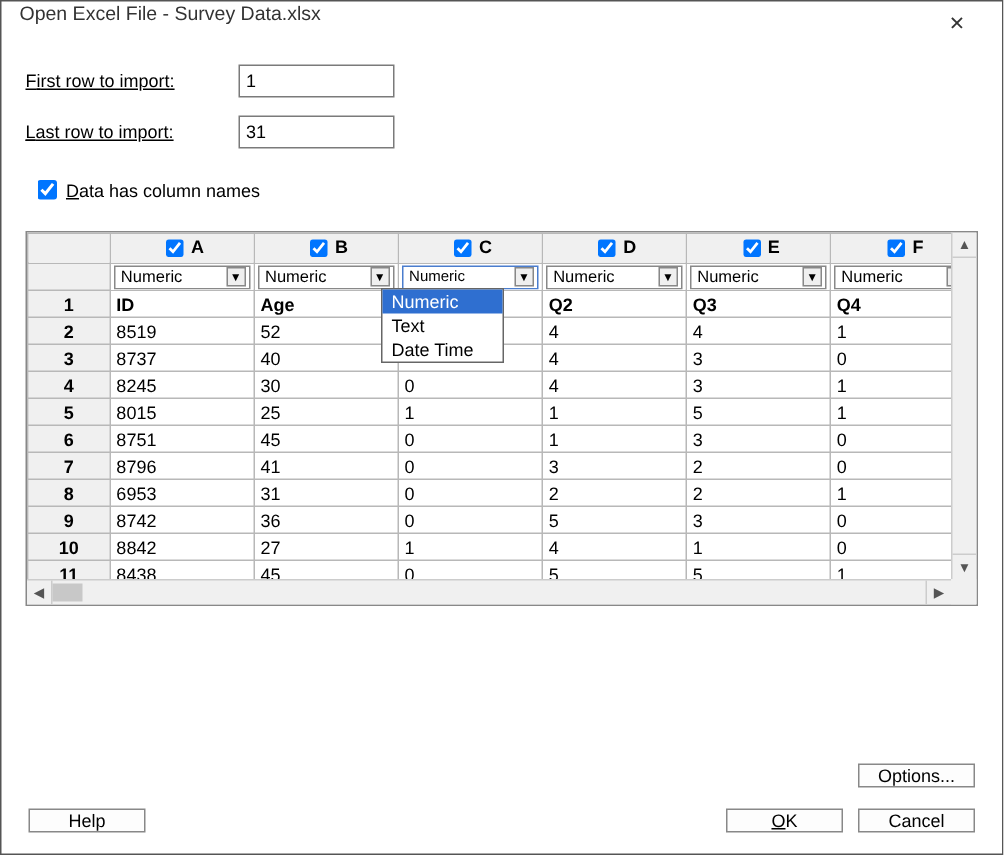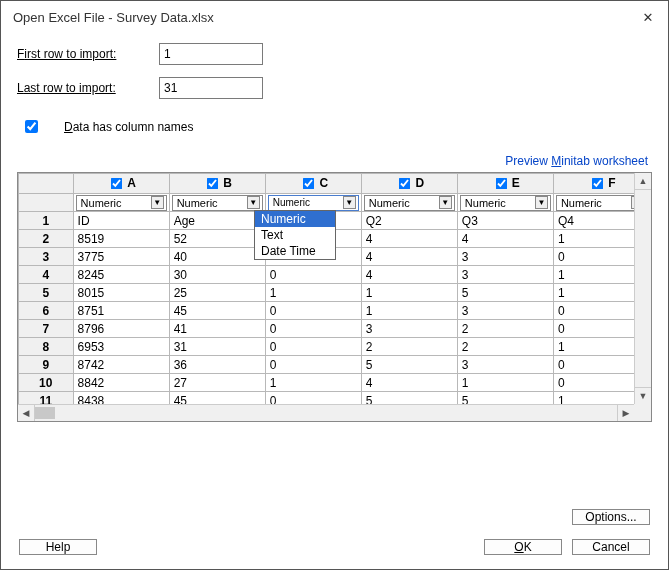--- a/index.html
+++ b/index.html
@@ -16,22 +16,22 @@
     border: 1px solid #555;
     background: #fff;
     position: relative;
     display: flex;
     flex-direction: column;
     box-shadow: -2px 0 3px rgba(0,0,0,0.15);
   }
   .titlebar {
     height: 32px;
     display: flex;
-    align-items: center;
-    padding: 0 0 0 12px;
+    align-items: flex-start;
+    padding: 0 10px 0 12px;
     font-size: 13px;
     color: #333;
   }
   .titlebar .title { flex: 1; }
   .close-btn {
     width: 40px;
     height: 28px;
     display: flex;
     align-items: center;
     justify-content: center;
@@ -49,21 +49,21 @@
   .row { display: flex; align-items: center; margin-bottom: 12px; }
   .row label { width: 142px; text-align: left; padding-right: 8px; text-decoration: underline; }
   .underline { text-decoration: underline; }
   input[type="text"].num {
     width: 104px;
     height: 22px;
     border: 1px solid #7a7a7a;
     padding: 1px 4px;
     font: inherit;
   }
-  .chk-row { display: flex; align-items: center; margin: 6px 0 18px 4px; gap: 20px; }
+  .chk-row { display: flex; align-items: center; margin: 6px 0 18px 4px; }
   .chk-row input { margin-right: 6px; }
   .link-row { text-align: right; margin-bottom: 4px; padding-right: 4px; }
   .link { color: #0645c8; cursor: pointer; }
 
   .grid-wrap {
     border: 1px solid #888;
     height: 250px;
     position: relative;
     background: #fff;
     overflow: hidden;
@@ -109,21 +109,21 @@
   .drop-arrow {
     width: 13px; height: 13px;
     background: #efefef;
     border: 1px solid #888;
     display: flex; align-items: center; justify-content: center;
     font-size: 8px;
     line-height: 1;
   }
   .chkcol { margin-right: 4px; transform: scale(0.9); vertical-align: middle; }
   .datarow td:not(.rowhdr) { background: #fff; }
-  .headerrow td:not(.rowhdr) { font-weight: normal; }
+  .headerrow td:not(.rowhdr) { font-weight: bold; }
 
   .vscroll {
     position: absolute; right: 0; top: 0; bottom: 17px; width: 17px;
     background: #f0f0f0; border-left: 1px solid #ccc;
   }
   .vscroll .up, .vscroll .down {
     height: 17px; display:flex; align-items:center; justify-content:center;
     font-size:9px; color:#555;
   }
   .vscroll .up { border-bottom:1px solid #ccc; }
@@ -200,25 +200,20 @@
       <input type="text" class="num" value="31" style="">
     </div>
 
     <div class="chk-row">
       <input type="checkbox" checked="" style="">
       <span>
         <span></span><span class="underline">D</span><span>ata has column names</span>
       </span>
     </div>
 
-    <div class="link-row">
-      <span class="link">
-        <span>Preview </span><span class="underline">M</span><span>initab worksheet</span>
-      </span>
-    </div>
 
     <div class="grid-wrap">
       <div class="grid-inner">
         <table class="grid" id="grid">
             <colgroup>
               <col style="width:50px">
               <col style="width:88px">
               <col style="width:88px">
               <col style="width:88px">
               <col style="width:88px">
@@ -287,21 +282,21 @@
                 <td class="rowhdr">2</td>
                 <td>8519</td>
                 <td>52</td>
                 <td></td>
                 <td>4</td>
                 <td>4</td>
                 <td>1</td>
               </tr>
               <tr class="datarow">
                 <td class="rowhdr">3</td>
-                <td>3775</td>
+                <td>8737</td>
                 <td>40</td>
                 <td></td>
                 <td>4</td>
                 <td>3</td>
                 <td>0</td>
               </tr>
               <tr class="datarow">
                 <td class="rowhdr">4</td>
                 <td>8245</td>
                 <td>30</td>

